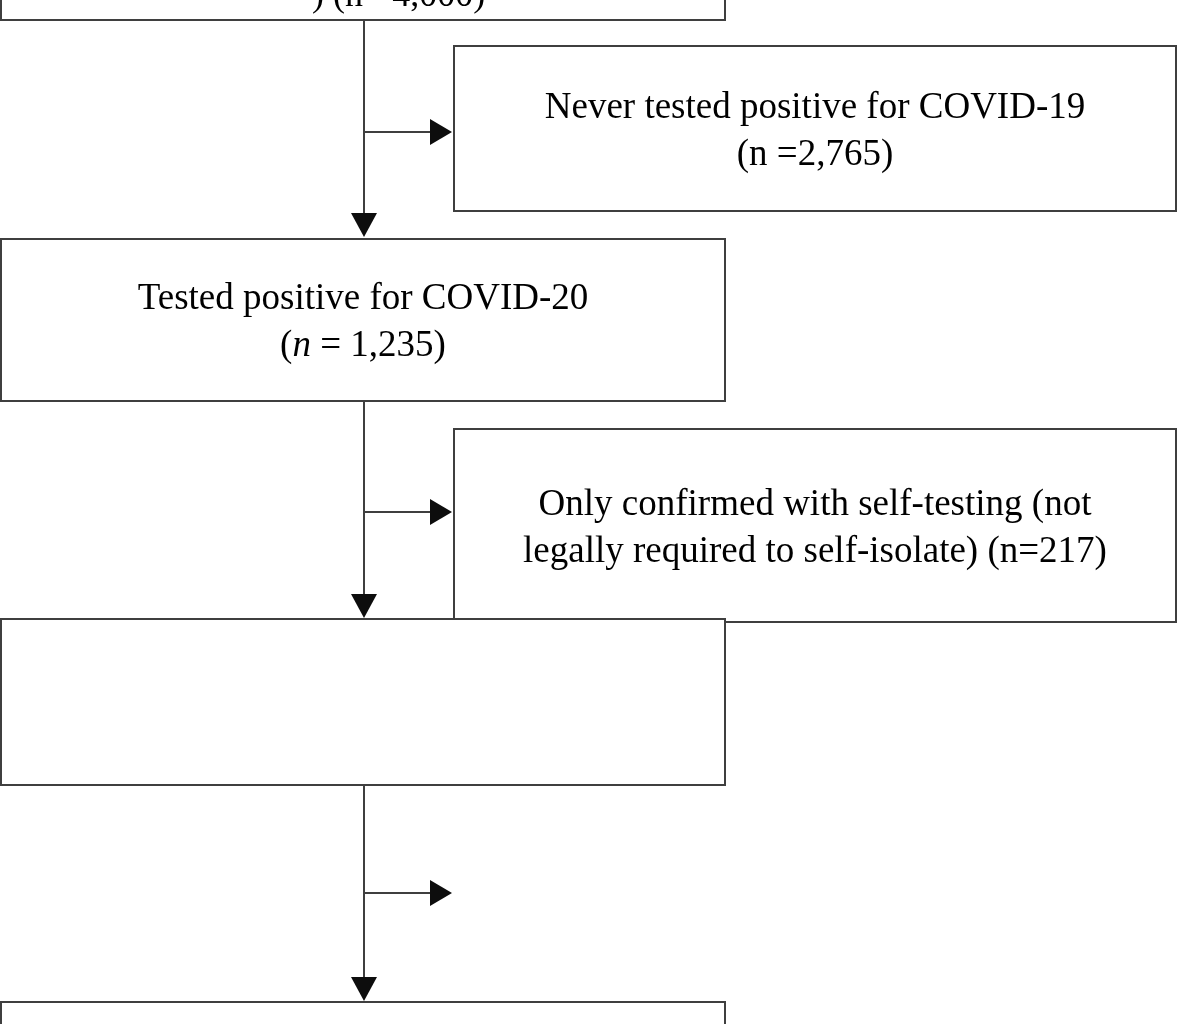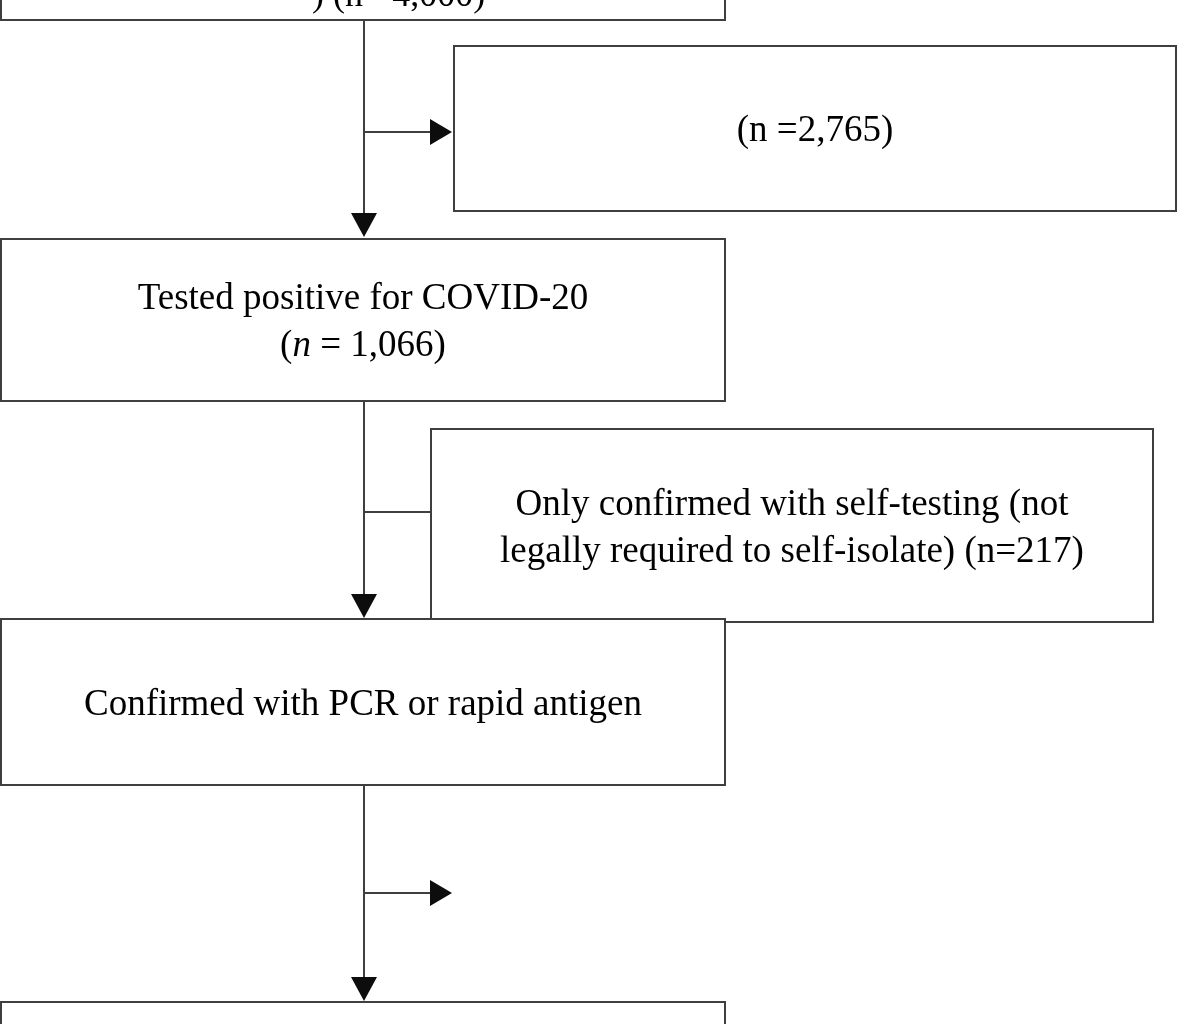--- a/index.html
+++ b/index.html
@@ -62,21 +62,21 @@
   #top-box .fragment {
     position: absolute;
     left: 310px;
     top: 52px;
     font-size: 36px;
     line-height: normal;
     white-space: nowrap;
   }
   #never-box    { left: 453px; top: 45px;   width: 724px; height: 167px; }
   #tested-box   { left: 0;     top: 238px;  width: 726px; height: 164px; }
-  #only-box     { left: 430px; top: 428px;  width: 724px; height: 195px; }
+  #only-box     { left: 453px; top: 428px;  width: 724px; height: 195px; }
   #confirmed-box{ left: 0;     top: 618px;  width: 726px; height: 168px; }
   #missing-box  { left: 453px; top: 810px;  width: 724px; height: 167px; }
   #bottom-box   { left: 0;     top: 1001px; width: 726px; height: 80px;  }
   .italic-var { font-style: italic; }
   
   #v1 { left: 363px; top: 21px;  height: 194px; }
   #v2 { left: 363px; top: 402px; height: 194px; }
   #v3 { left: 363px; top: 785px; height: 194px; }
   #h1 { left: 364px; top: 131px; width: 68px; }
   #h2 { left: 364px; top: 511px; width: 68px; }
@@ -96,40 +96,40 @@
   <div class="box" id="top-box">
     <span class="fragment">) (n =4,000)</span>
   </div>
 
   <div class="vline" id="v1"></div>
   <div class="hline" id="h1"></div>
   <div class="ah-down" id="ahd1"></div>
   <div class="ah-right" id="ahr1"></div>
 
   <div class="box" id="never-box">
+    <div class="line">Never tested positive for COVID-19</div>
     <div class="line">(n =2,765)</div>
   </div>
 
   <div class="box" id="tested-box">
     <div class="line">Tested positive for COVID-20</div>
-    <div class="line"><span>(</span><span class="italic-var">n</span><span> = 1,066)</span></div>
+    <div class="line"><span>(</span><span class="italic-var">n</span><span> = 1,235)</span></div>
   </div>
 
   <div class="vline" id="v2"></div>
   <div class="hline" id="h2"></div>
   <div class="ah-down" id="ahd2"></div>
   <div class="ah-right" id="ahr2"></div>
 
   <div class="box" id="only-box">
     <div class="line">Only confirmed with self-testing (not</div>
     <div class="line">legally required to self-isolate) (n=217)</div>
   </div>
 
   <div class="box" id="confirmed-box">
-    <div class="line">Confirmed with PCR or rapid antigen</div>
   </div>
 
   <div class="vline" id="v3"></div>
   <div class="hline" id="h3"></div>
   <div class="ah-down" id="ahd3"></div>
   <div class="ah-right" id="ahr3"></div>
 
 
   <div class="box" id="bottom-box">
     <div class="line"></div>

